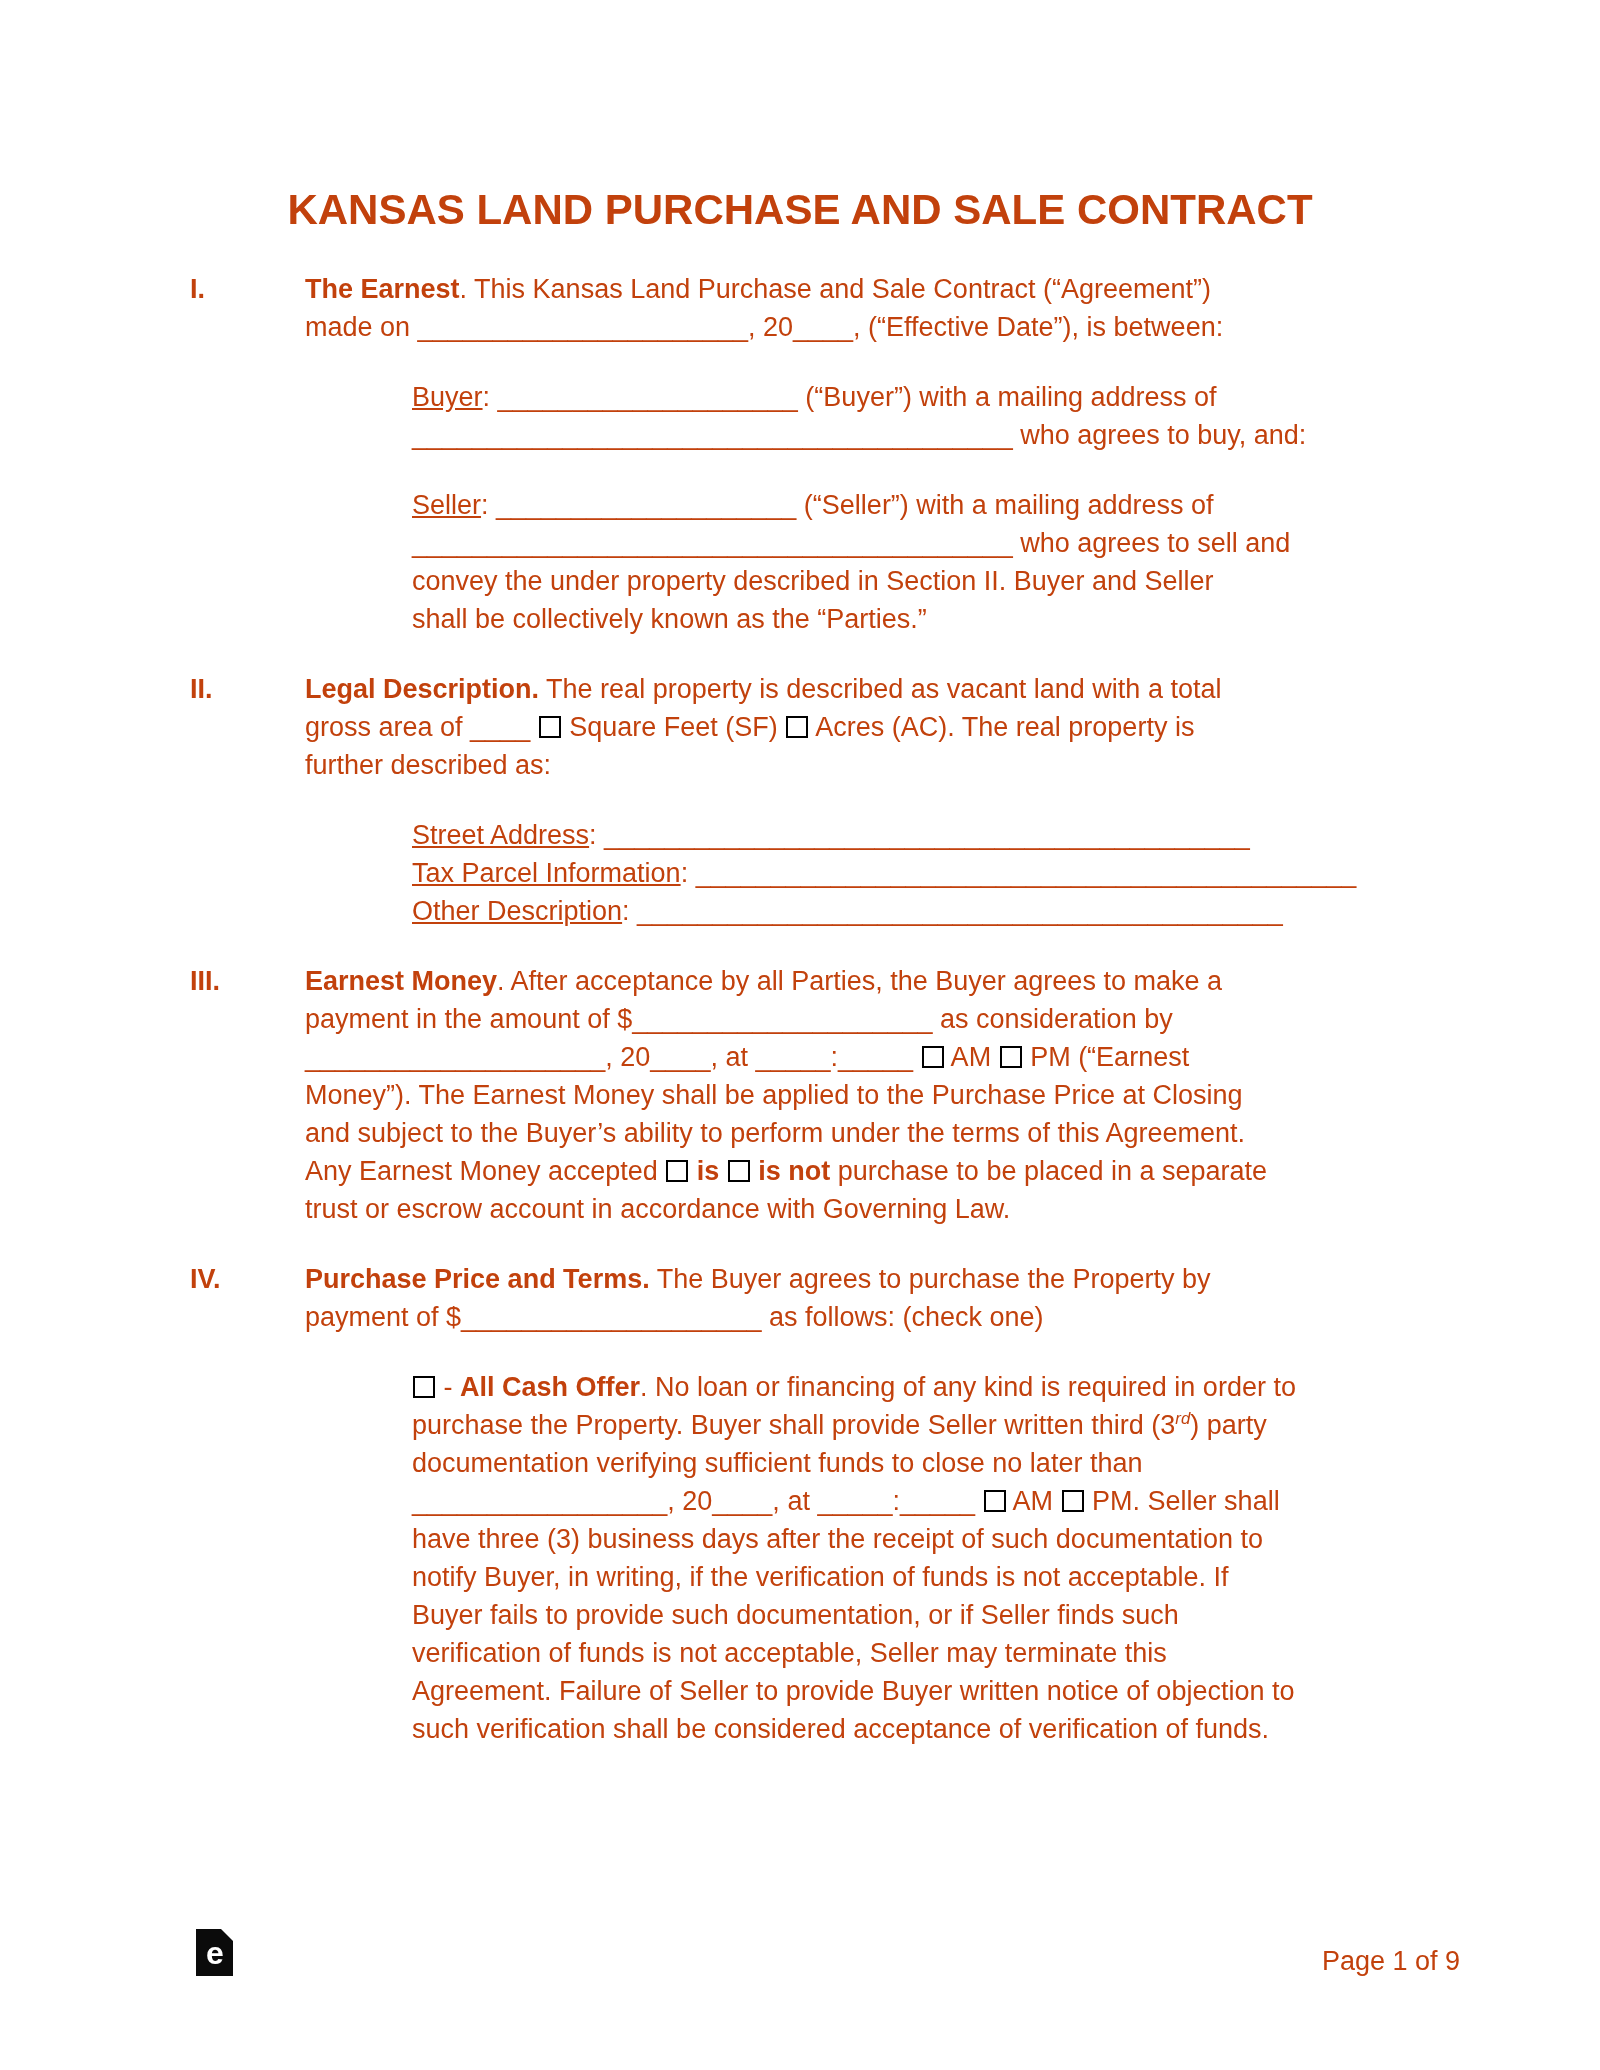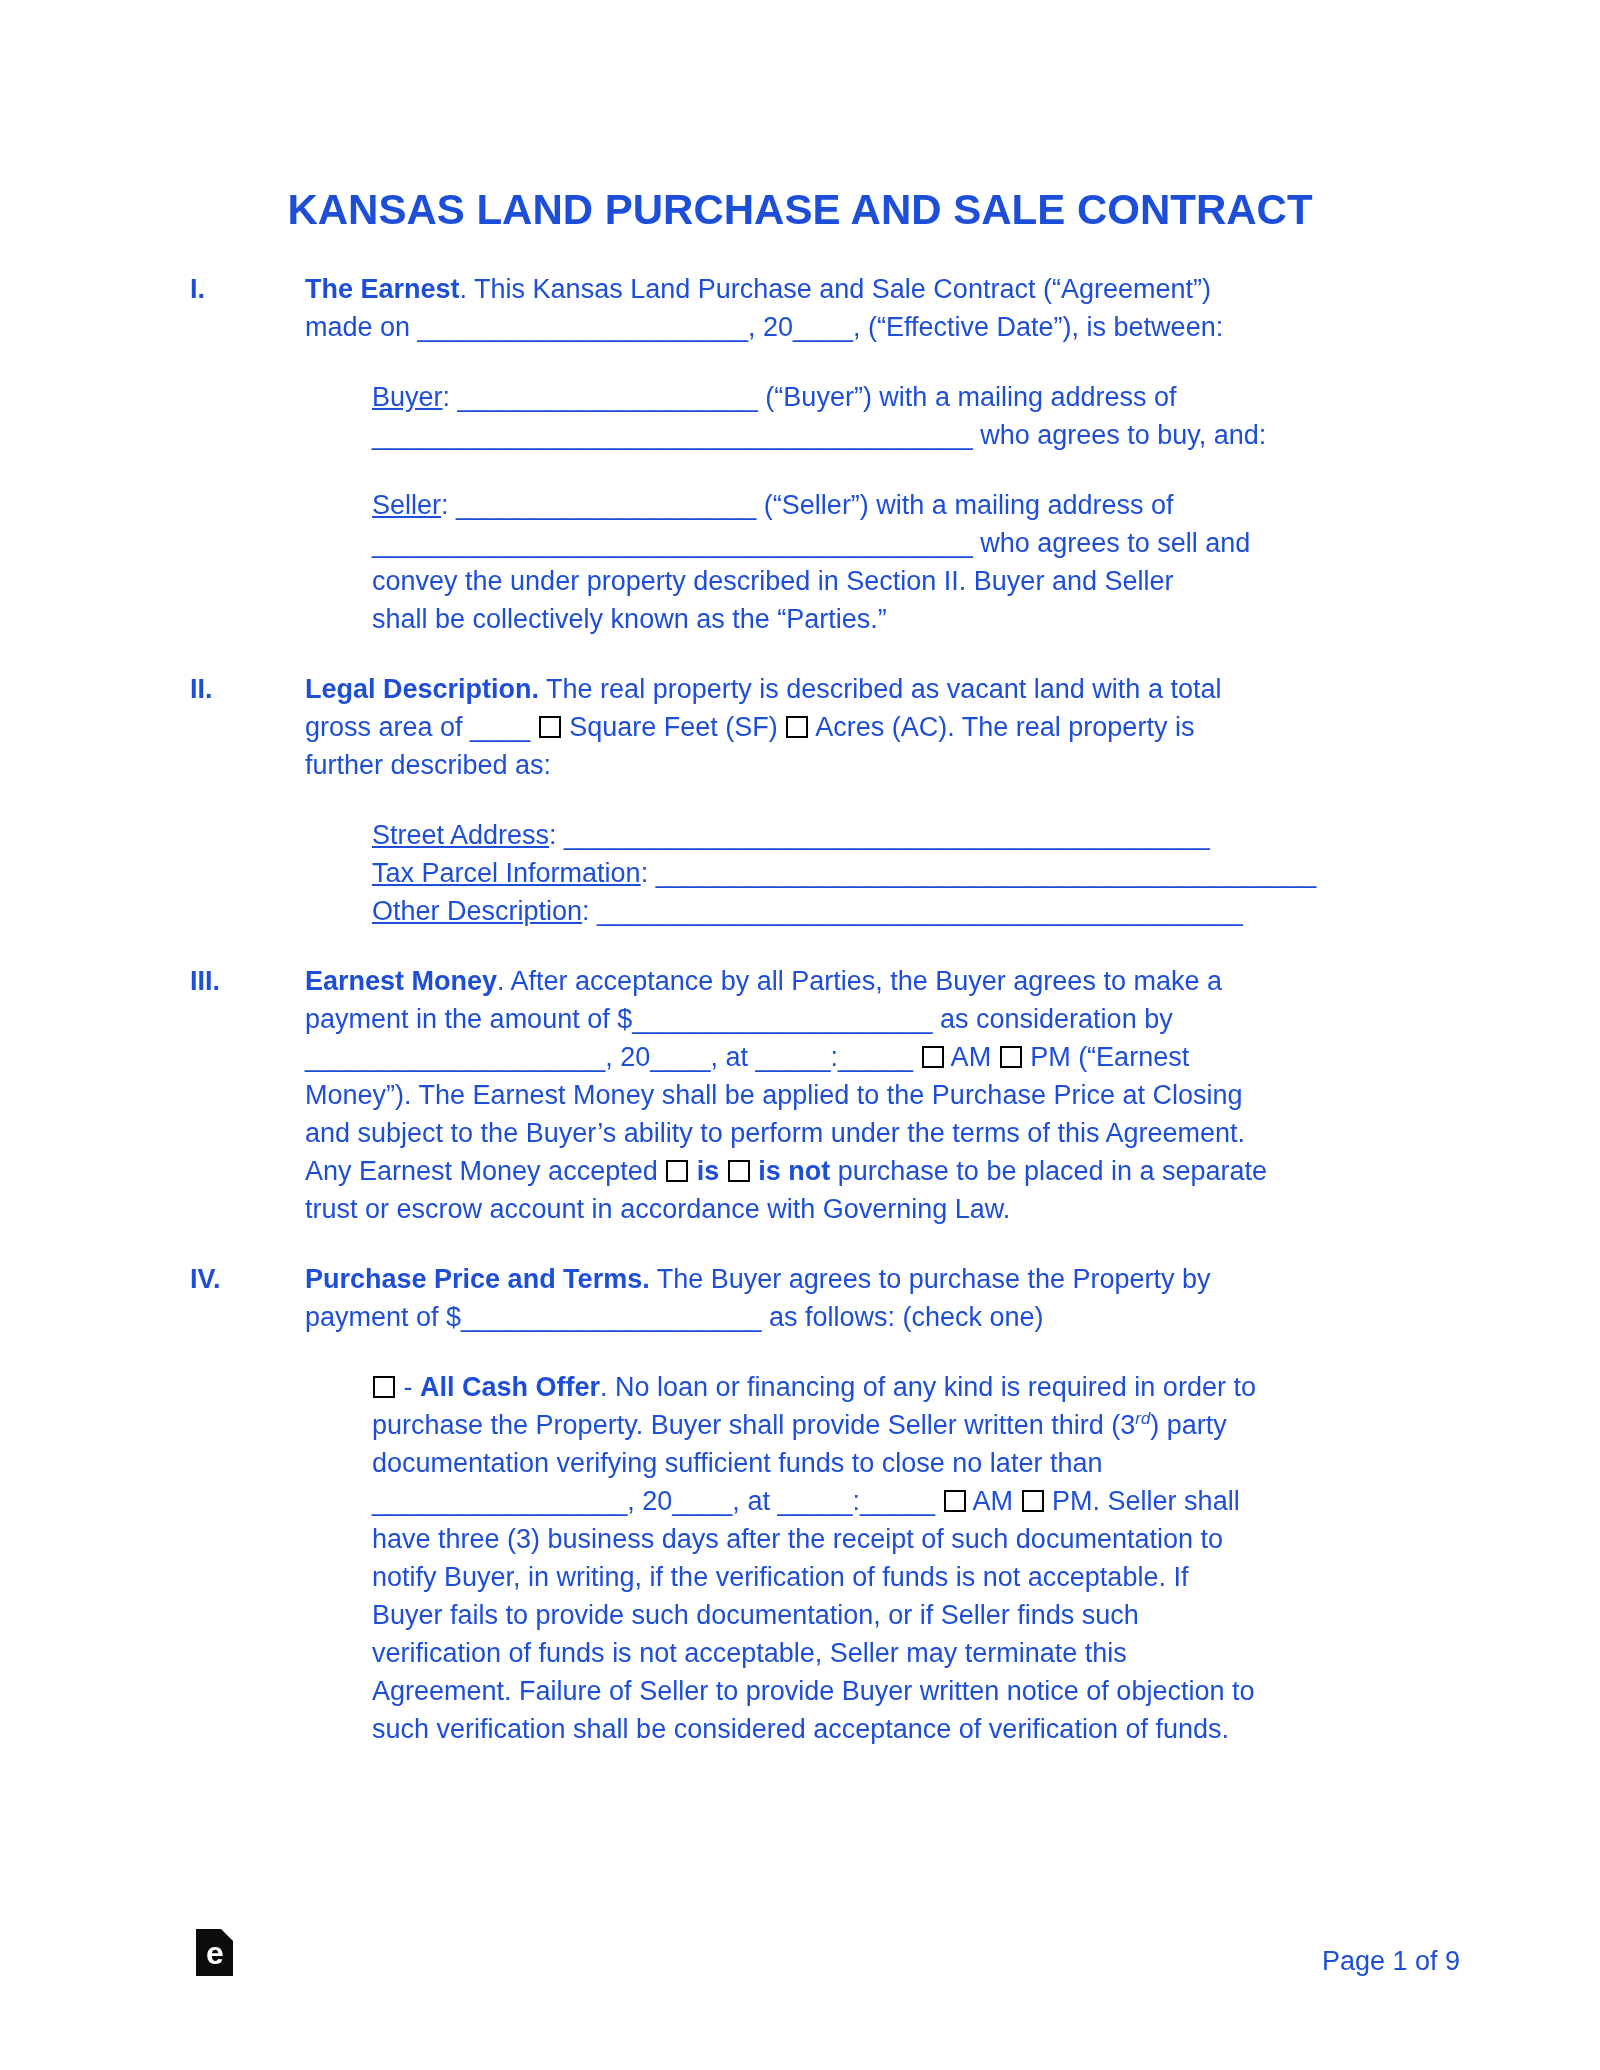--- a/index.html
+++ b/index.html
@@ -1,21 +1,21 @@
 <!DOCTYPE html>
 <html><head>
 <meta charset="utf-8">
 <style>
   html, body { margin: 0; padding: 0; background: #ffffff; }
   .page {
     position: relative;
     width: 1600px;
     height: 2070px;
     background: #ffffff;
-    color: #1d4ed8;
+    color: #c2410c;
     font-family: "Liberation Sans", "DejaVu Sans", sans-serif;
     font-size: 27px;
     line-height: 38px;
     overflow: hidden;
   }
   .doc {
     position: absolute;
     left: 190px;
     top: 186px;
     width: 1220px;
@@ -26,21 +26,21 @@
     font-weight: bold;
     text-align: center;
     margin: 0 0 36px 0;
     letter-spacing: 0px;
   }
   .section { display: flex; margin: 0 0 32px 0; }
   .numeral { flex: none; width: 115px; font-weight: bold; }
   .section-content { flex: 1; min-width: 0; }
   .para { margin: 0 0 32px 0; }
   .para:last-child { margin-bottom: 0; }
-  .para.indent { margin-left: 67px; }
+  .para.indent { margin-left: 107px; }
   .line { white-space: nowrap; }
   .b { font-weight: bold; }
   .u { text-decoration: underline; }
   sup.sup { font-size: 0.62em; line-height: 0; font-style: italic; }
   .cb {
     display: inline-block;
     width: 18px;
     height: 18px;
     border: 2px solid #000;
     vertical-align: -2px;

